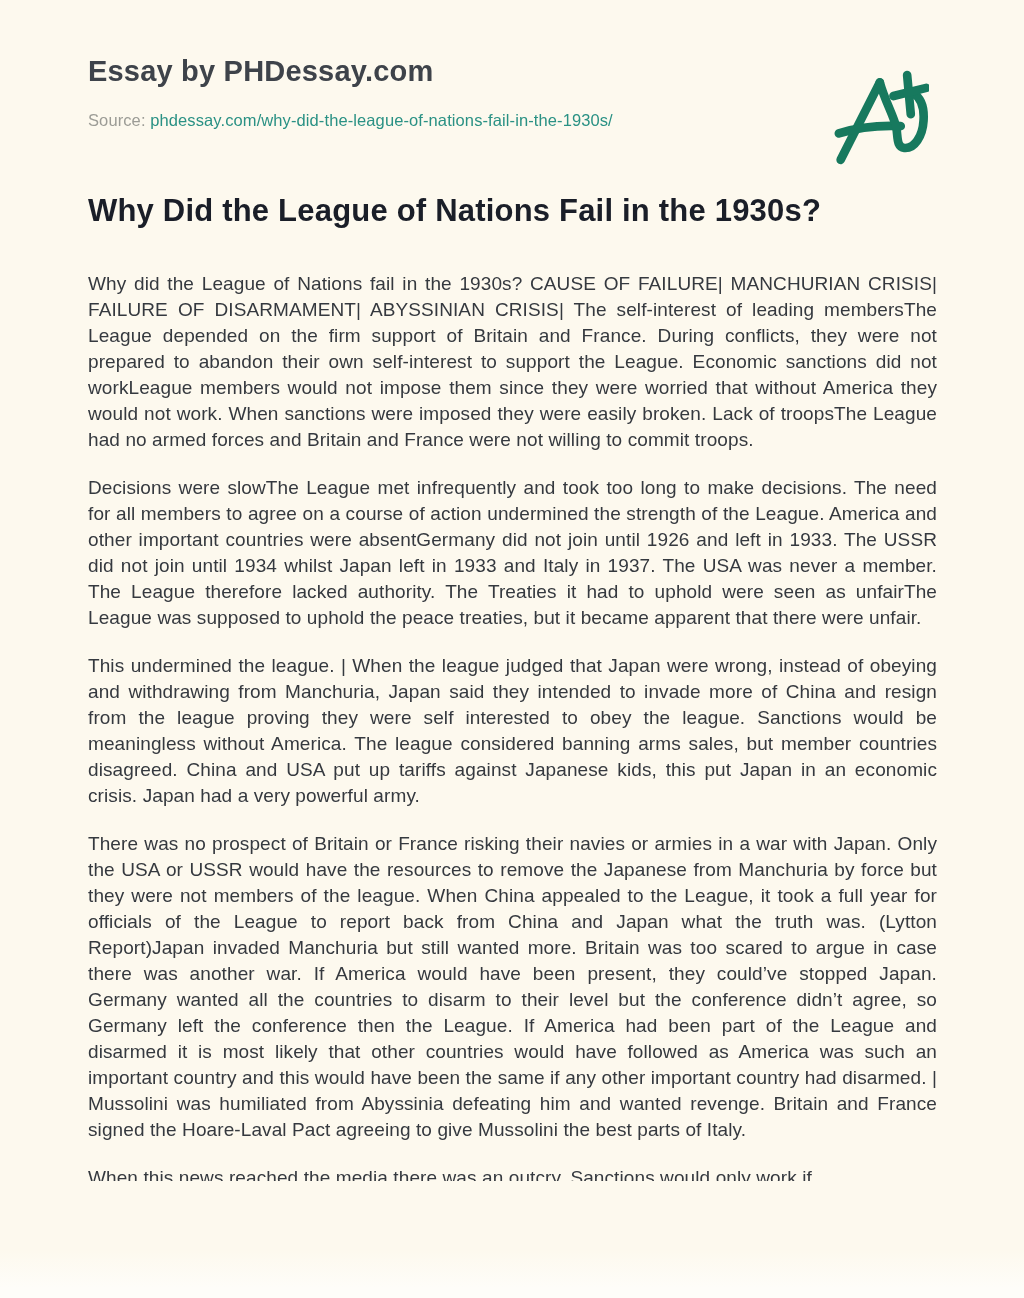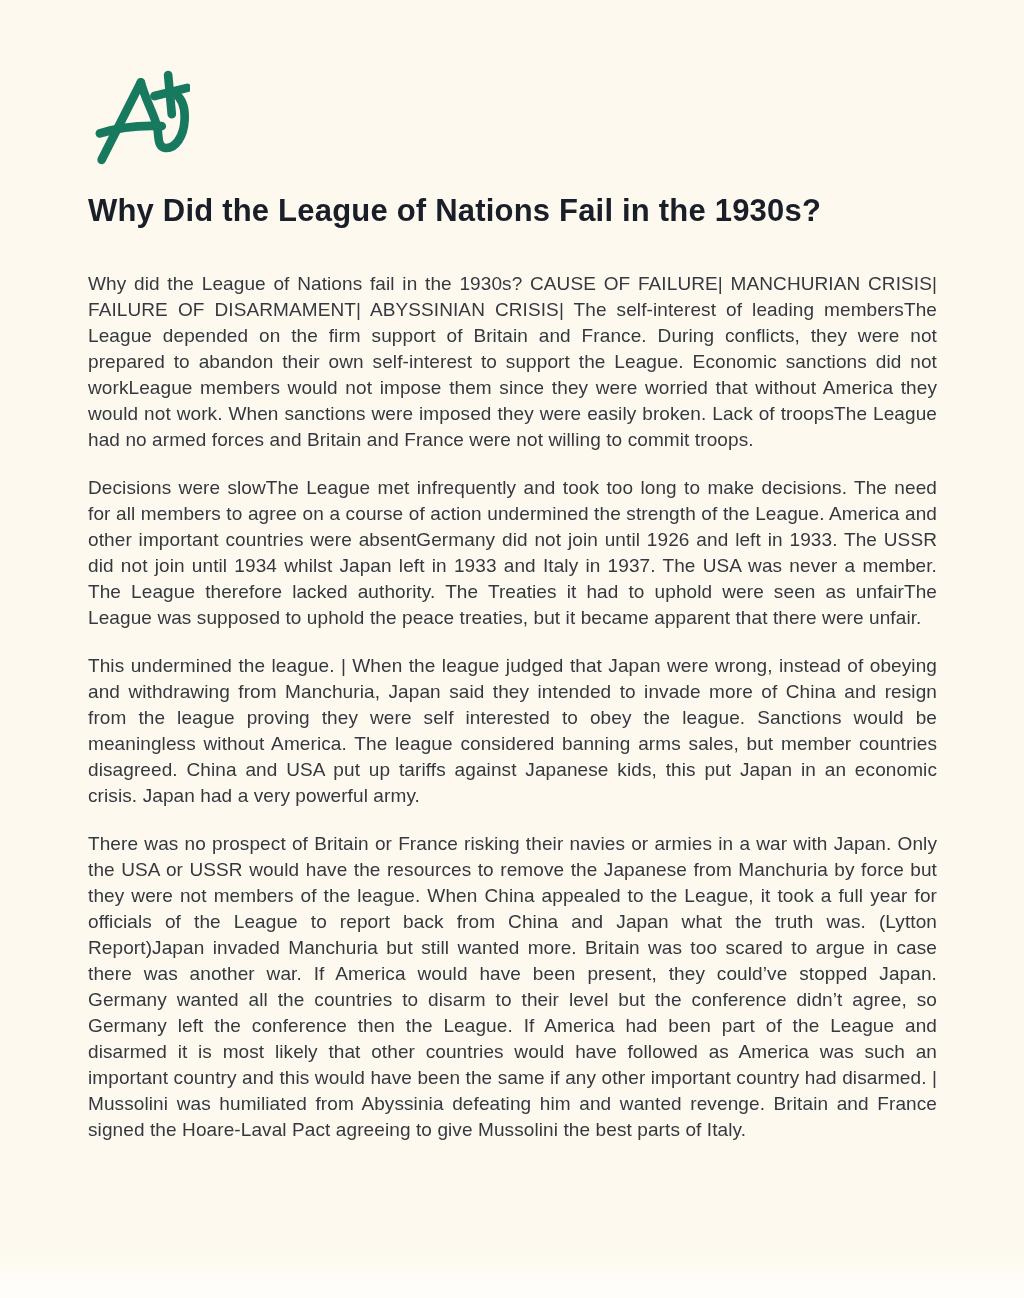--- a/index.html
+++ b/index.html
@@ -77,20 +77,27 @@
     background: linear-gradient(to bottom, rgba(254,253,248,0) 0%, #FEFDF9 80%);
     pointer-events: none;
   }
 </style>
 </head>
 <body>
 
 <div class="page">
 
   <div class="header-row">
+    <div>
+      <h2 class="byline">Essay by PHDessay.com</h2>
+      <div class="source-line">
+        <span>Source:</span>
+        <a href="#">phdessay.com/why-did-the-league-of-nations-fail-in-the-1930s/</a>
+      </div>
+    </div>
     <div class="logo">
       <svg width="102" height="98" viewBox="0 0 112 104" fill="none" xmlns="http://www.w3.org/2000/svg">
         <g stroke="#17795E" stroke-width="9.5" stroke-linecap="round" fill="none">
 
           <path d="M15 99 L58 14"></path>
 
           <path d="M13 70 C32 64 58 61 81 62"></path>
 
           <path d="M58 14 C63 33 73 50 76 63 C78 74 76 85 85 86 C96 87 105 73 106 56 C107 41 103 31 95 26"></path>
 
@@ -102,17 +109,20 @@
     </div>
   </div>
 
   <h1 class="essay-title">Why Did the League of Nations Fail in the 1930s?</h1>
 
   <div class="essay-body">
     <p>Why did the League of Nations fail in the 1930s? CAUSE OF FAILURE| MANCHURIAN CRISIS| FAILURE OF DISARMAMENT| ABYSSINIAN CRISIS| The self-interest of leading membersThe League depended on the firm support of Britain and France. During conflicts, they were not prepared to abandon their own self-interest to support the League. Economic sanctions did not workLeague members would not impose them since they were worried that without America they would not work. When sanctions were imposed they were easily broken. Lack of troopsThe League had no armed forces and Britain and France were not willing to commit troops.</p>
     <p>Decisions were slowThe League met infrequently and took too long to make decisions. The need for all members to agree on a course of action undermined the strength of the League. America and other important countries were absentGermany did not join until 1926 and left in 1933. The USSR did not join until 1934 whilst Japan left in 1933 and Italy in 1937. The USA was never a member. The League therefore lacked authority. The Treaties it had to uphold were seen as unfairThe League was supposed to uphold the peace treaties, but it became apparent that there were unfair.</p>
     <p>This undermined the league. | When the league judged that Japan were wrong, instead of obeying and withdrawing from Manchuria, Japan said they intended to invade more of China and resign from the league proving they were self interested to obey the league. Sanctions would be meaningless without America. The league considered banning arms sales, but member countries disagreed. China and USA put up tariffs against Japanese kids, this put Japan in an economic crisis. Japan had a very powerful army.</p>
     <p>There was no prospect of Britain or France risking their navies or armies in a war with Japan. Only the USA or USSR would have the resources to remove the Japanese from Manchuria by force but they were not members of the league. When China appealed to the League, it took a full year for officials of the League to report back from China and Japan what the truth was. (Lytton Report)Japan invaded Manchuria but still wanted more. Britain was too scared to argue in case there was another war. If America would have been present, they could’ve stopped Japan. Germany wanted all the countries to disarm to their level but the conference didn’t agree, so Germany left the conference then the League. If America had been part of the League and disarmed it is most likely that other countries would have followed as America was such an important country and this would have been the same if any other important country had disarmed. | Mussolini was humiliated from Abyssinia defeating him and wanted revenge. Britain and France signed the Hoare-Laval Pact agreeing to give Mussolini the best parts of Italy.</p>
+    <div class="clipped-line">
+      <p>When this news reached the media there was an outcry. Sanctions would only work if</p>
+    </div>
   </div>
 
 </div>
 
 <div class="bottom-fade"></div>
 
 </body></html>

